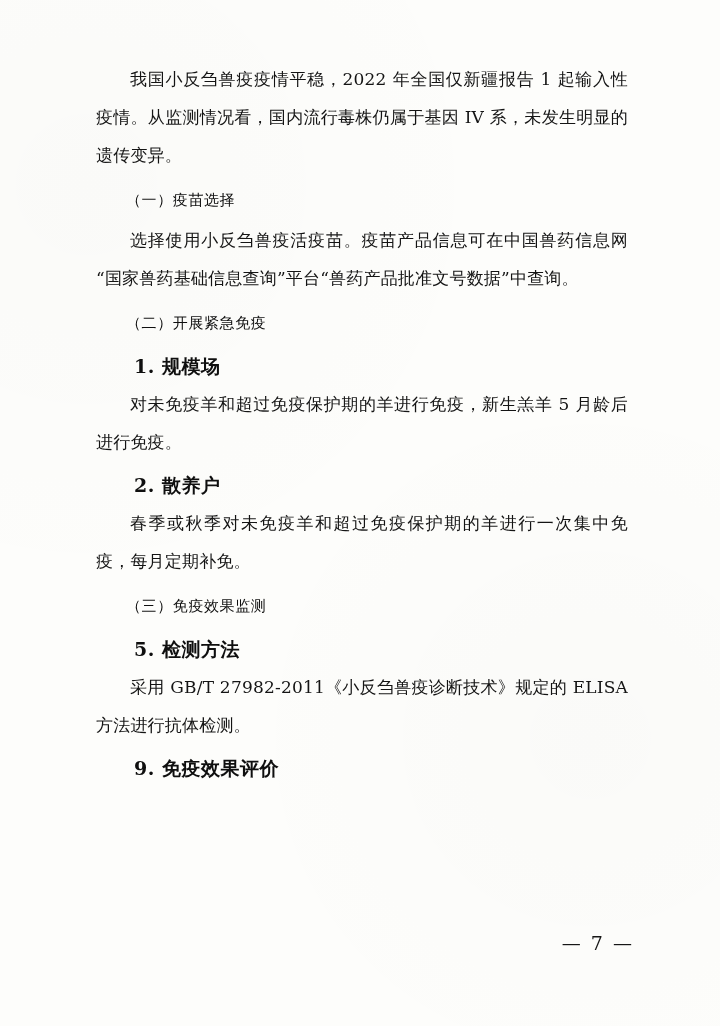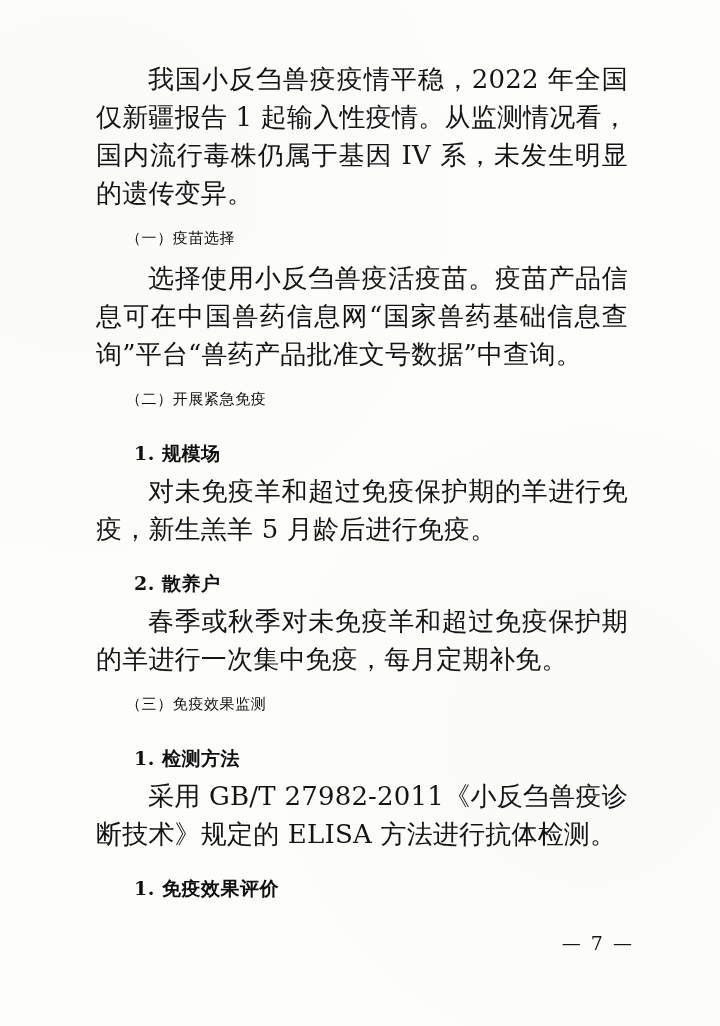--- a/index.html
+++ b/index.html
@@ -27,39 +27,39 @@
       radial-gradient(circle at 82% 72%, rgba(0,0,0,0.010) 0, rgba(0,0,0,0) 40%);
   }
   .content {
     position: absolute;
     left: 96px;
     top: 60px;
     width: 532px;
   }
   p.para {
     margin: 0 0 3px 0;
-    font-size: 26px;
+    font-size: 17px;
     line-height: 38px;
     text-align: justify;
     text-justify: inter-ideograph;
     letter-spacing: 0.2px;
     text-indent: 2em;
     color: #141414;
   }
   h3.heading {
     margin: 7px 0 2px 0;
     font-size: 15px;
     line-height: 38px;
     font-weight: normal;
     text-indent: 2em;
     letter-spacing: 0.6px;
     color: #0f0f0f;
   }
   h4.subheading {
-    margin: 16px 0 0 0;
+    margin: 5px 0 0 0;
     font-size: 19px;
     line-height: 38px;
     font-weight: bold;
     text-indent: 2em;
     letter-spacing: 0.5px;
     color: #0f0f0f;
   }
   .page-number {
     position: absolute;
     right: 86px;
@@ -92,22 +92,22 @@
     <p class="para block">对未免疫羊和超过免疫保护期的羊进行免疫，新生羔羊 5 月龄后进行免疫。</p>
 
     <h4 class="subheading block">2. 散养户</h4>
 
     <p class="para block">春季或秋季对未免疫羊和超过免疫保护期的羊进行一次集中免疫，每月定期补免。</p>
 
 
 
     <h3 class="heading block">（三）免疫效果监测</h3>
 
-    <h4 class="subheading block">1. 检测方法</h4>
+    <h4 class="subheading block">5. 检测方法</h4>
 
     <p class="para block">采用 GB/T 27982-2011《小反刍兽疫诊断技术》规定的 ELISA 方法进行抗体检测。</p>
 
-    <h4 class="subheading block">1. 免疫效果评价</h4>
+    <h4 class="subheading block">9. 免疫效果评价</h4>
 
   </div>
 
   <div class="page-number">— 7 —</div>
 </div>
 
 </body></html>

